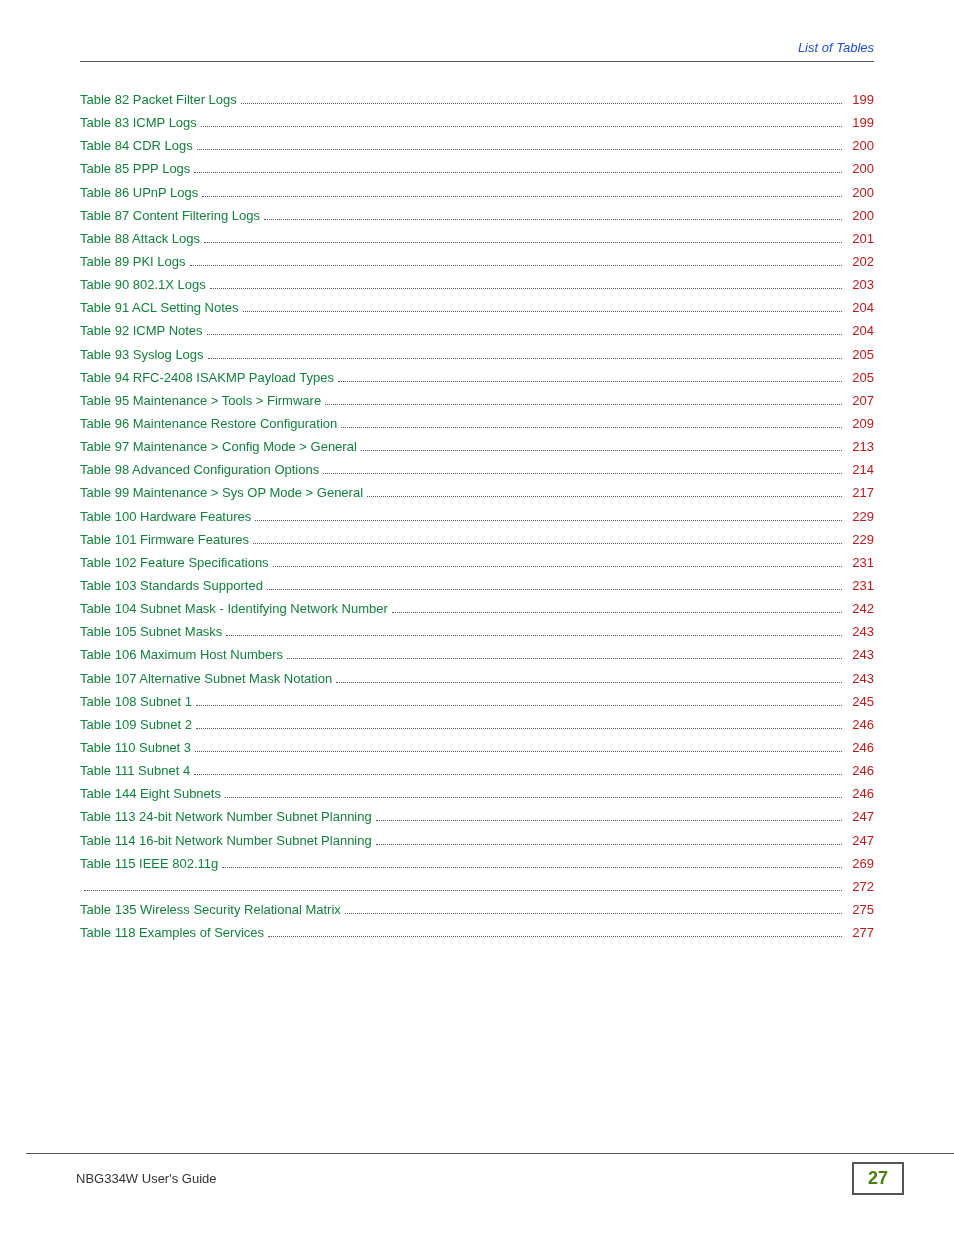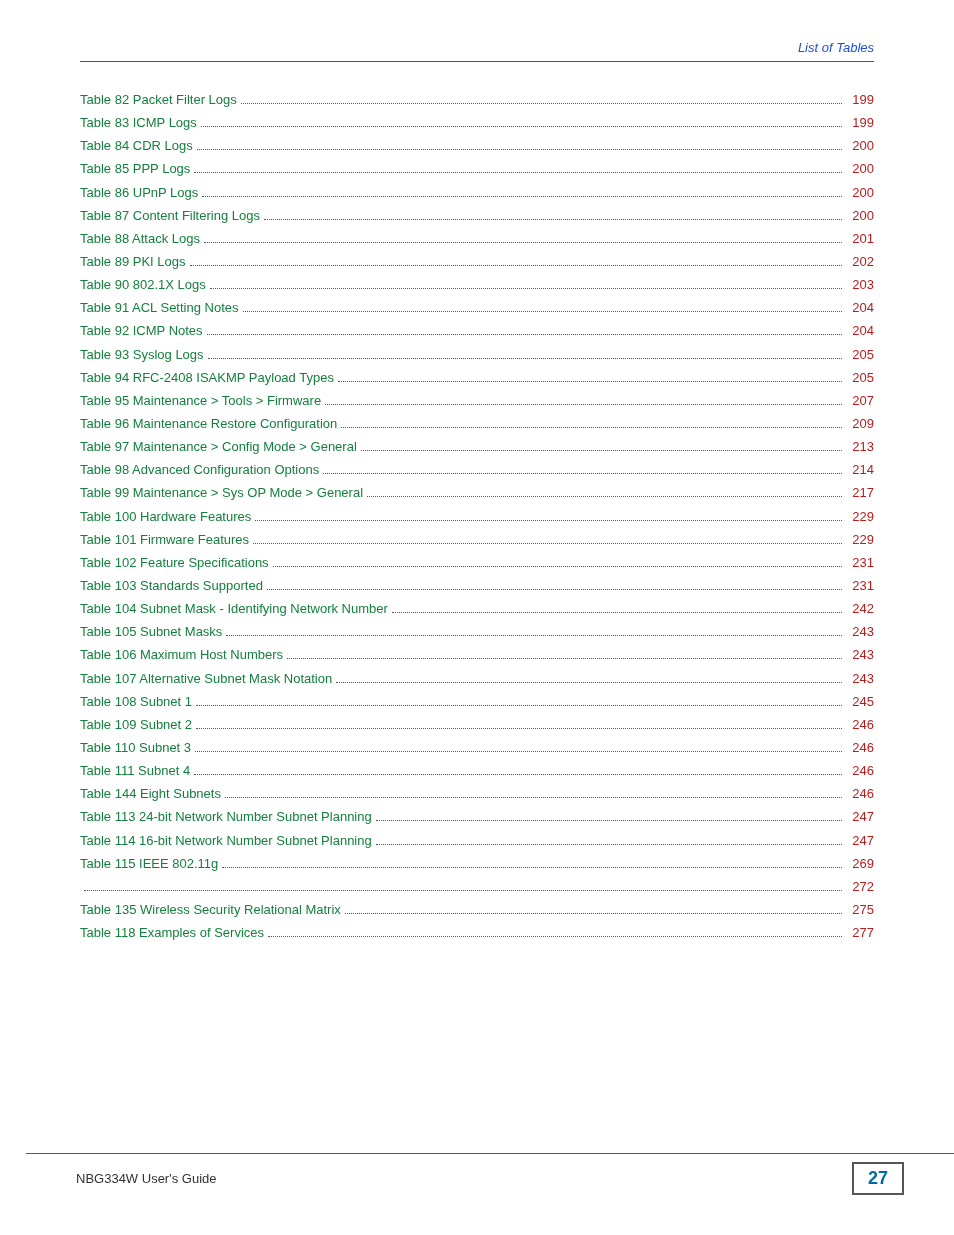--- a/index.html
+++ b/index.html
@@ -73,21 +73,21 @@
     }
     .footer-left {
       font-size: 13px;
       color: #333;
     }
     .footer-right {
       border: 2px solid #555;
       padding: 4px 14px;
       font-size: 18px;
       font-weight: bold;
-      color: #0369a1;
+      color: #4d7c0f;
     }
   </style>
 </head>
 <body>
 
 <div class="page">
   <div class="header">
     <span class="header-title">List of Tables</span>
   </div>
 

